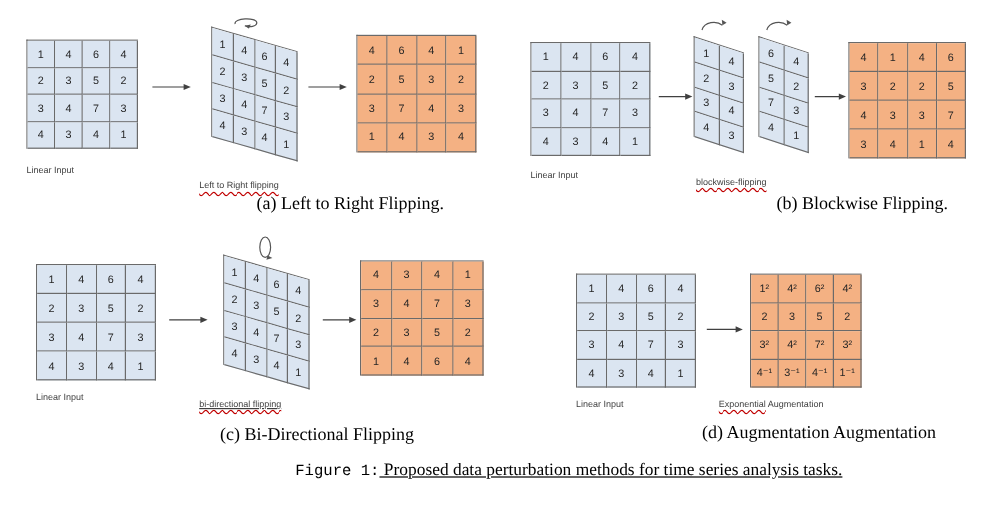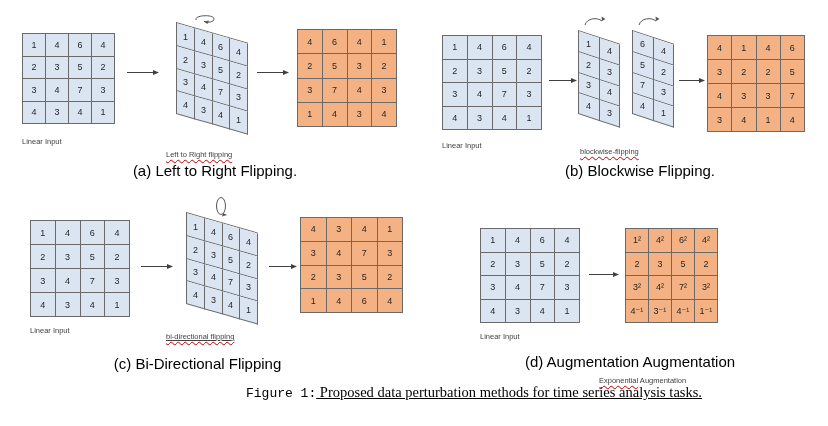--- a/index.html
+++ b/index.html
@@ -24,22 +24,22 @@
   .skewed18 .cell span { display:block; transform:skewY(-18deg); }
   .small-label {
     position:absolute; font-size:7.5px; color:#3f3f3f; text-align:left; line-height:10px;
   }
   .red-underline {
     text-decoration-line:underline; text-decoration-style:wavy;
     text-decoration-color:var(--red,#c00000); text-decoration-thickness:1px;
     text-underline-offset:2px;
   }
   .subcaption {
-    position:absolute; font-family:Liberation Sans, sans-serif;
-    font-size:15px; color:#000; text-align:center;
+    position:absolute; font-family:Liberation Serif, serif;
+    font-size:15px; color:#000; text-align:right;
   }
   .figure-caption {
     position:absolute; top:383px; left:120px; width:708px; text-align:center;
     font-family:"Liberation Serif","DejaVu Serif",serif; color:#000;
   }
   .figure-caption .fig-label { font-size:13px;font-family:Liberation Mono, monospace; }
   .figure-caption .fig-text  { font-size:14.5px;text-decoration:underline; }
   .arrow { position:absolute; }
   .flip-icon { position:absolute; }
 </style>
@@ -674,21 +674,21 @@
         <div class="cell">
           <span>3⁻¹</span>
         </div>
         <div class="cell">
           <span>4⁻¹</span>
         </div>
         <div class="cell">
           <span>1⁻¹</span>
         </div>
       </div>
-    <div class="small-label" style="left:599px; top:332px; width:145px;margin-top:44px;"><span class="red-underline">Exponential</span><span> Augmentation</span></div>
+    <div class="small-label" style="left:599px; top:332px; width:145px;"><span class="red-underline">Exponential</span><span> Augmentation</span></div>
 
     <div class="subcaption" style="left:480px; top:353px; width:300px;">(d) Augmentation Augmentation</div>
   </div>
 
   <div class="figure-caption">
     <span class="fig-label">Figure 1:</span><span class="fig-text"> Proposed data perturbation methods for time series analysis tasks.</span>
   </div>
 
 </div>
 

